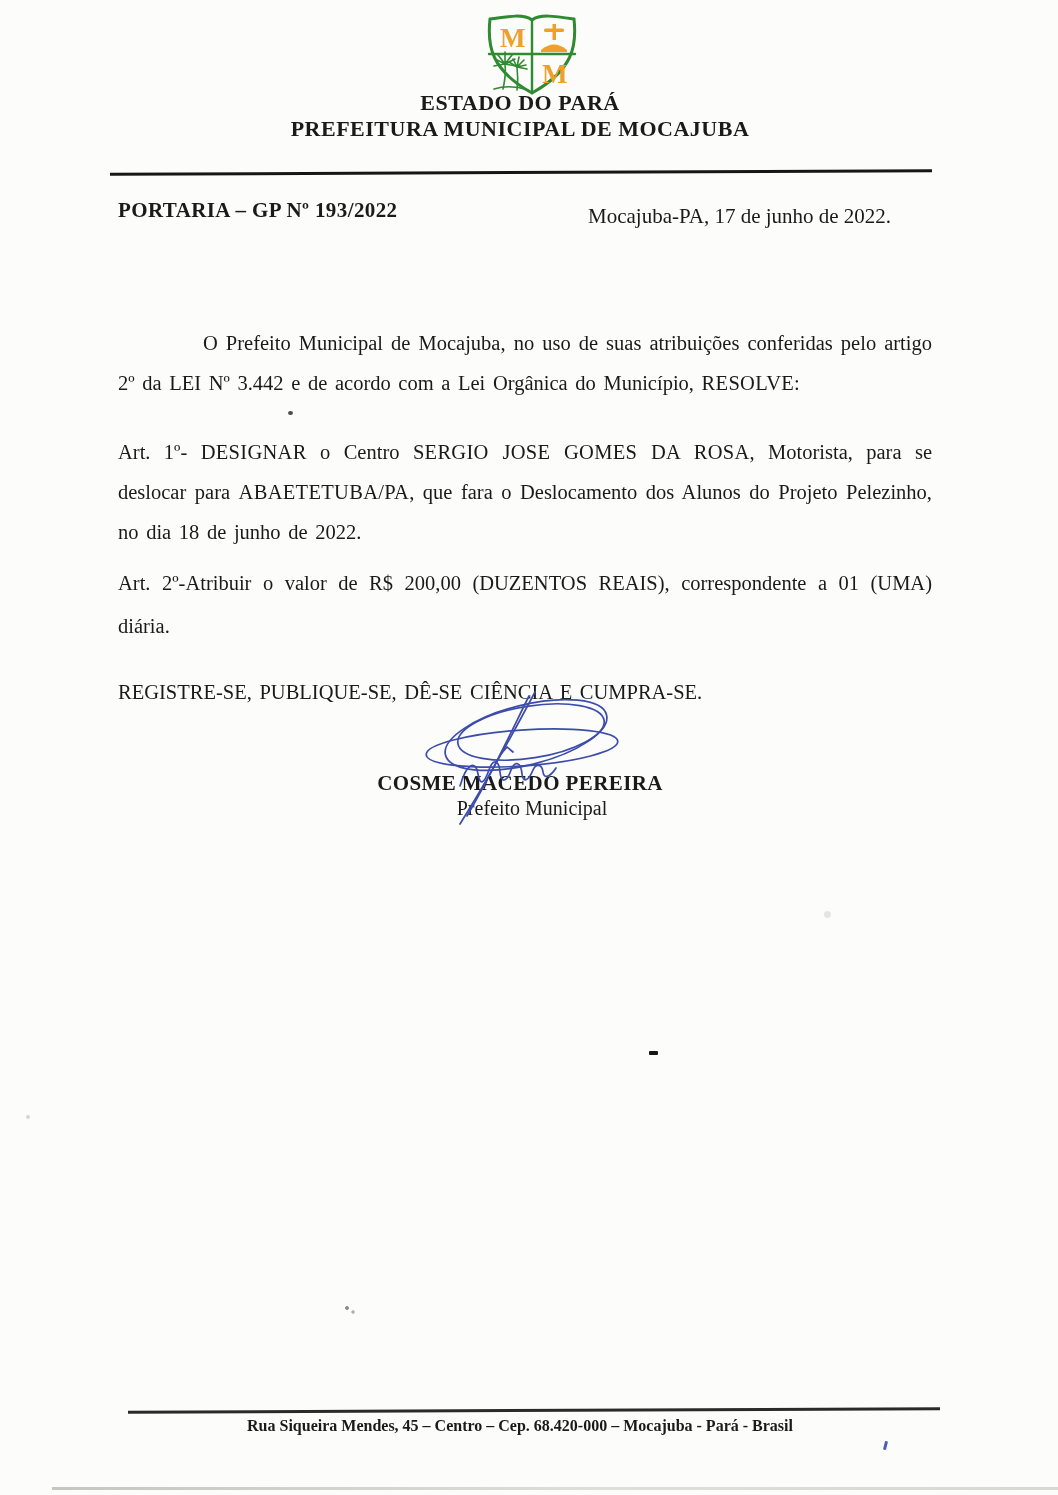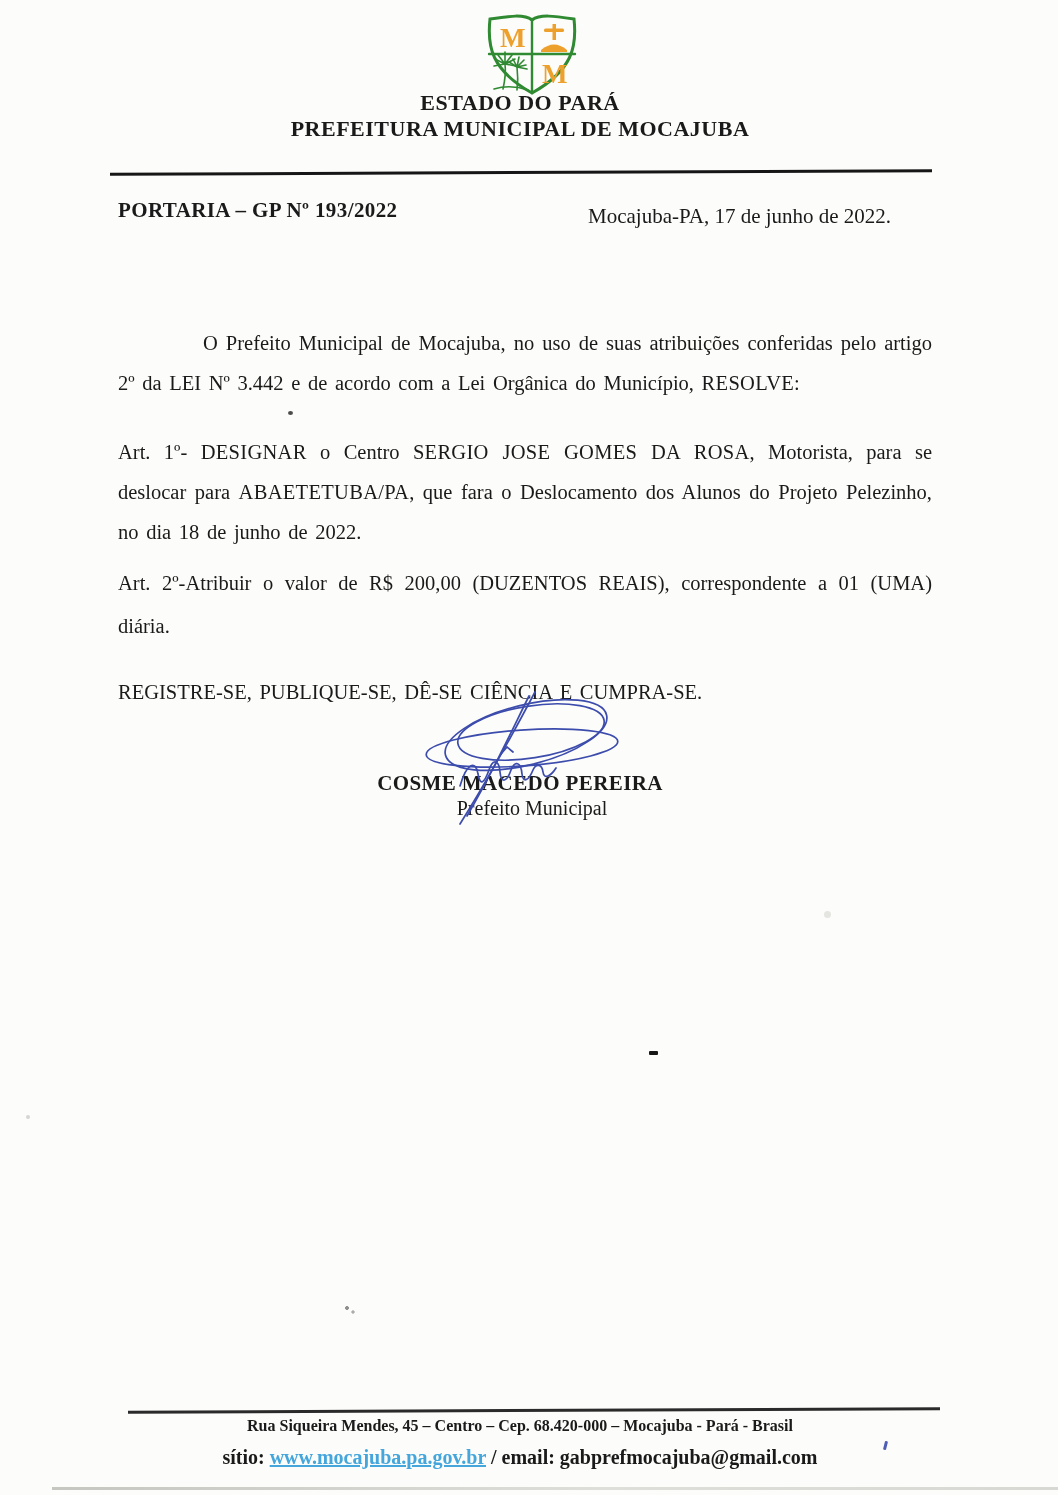--- a/index.html
+++ b/index.html
@@ -148,21 +148,20 @@
     <path d="M 124 10 C 108 42, 88 86, 62 130"></path>
     <path d="M 55 100 C 62 76, 71 74, 73 88 C 75 100, 79 98, 84 84 C 88 72, 94 74, 95 86 C 96 98, 102 96, 106 84 C 110 74, 116 76, 117 88 C 118 98, 124 94, 128 84 C 131 77, 137 78, 138 86 C 139 94, 146 90, 151 82"></path>
     <path d="M 96 68 L 102 61 L 108 66"></path>
   </svg>
 
   <div class="sig-name">COSME MACEDO PEREIRA</div>
   <div class="sig-role">Prefeito Municipal</div>
 
   <div class="footer-rule"></div>
   <div class="footer-line1">Rua Siqueira Mendes, 45 – Centro – Cep. 68.420-000 – Mocajuba - Pará - Brasil</div>
-  <div class="footer-line2"><span>sítio: </span><span class="site-url">www.mocajuba.pa.gov.br</span><span> / email: gabprefmocajuba@gmail.com</span></div>
 
   <div class="artifact dot-1"></div>
   <div class="artifact dash-1"></div>
   <div class="artifact smudge-1"></div>
   <div class="artifact speck-1"></div>
   <div class="artifact speck-2"></div>
   <div class="artifact blue-tick"></div>
   <div class="bottom-edge"></div>
 
 </div>

